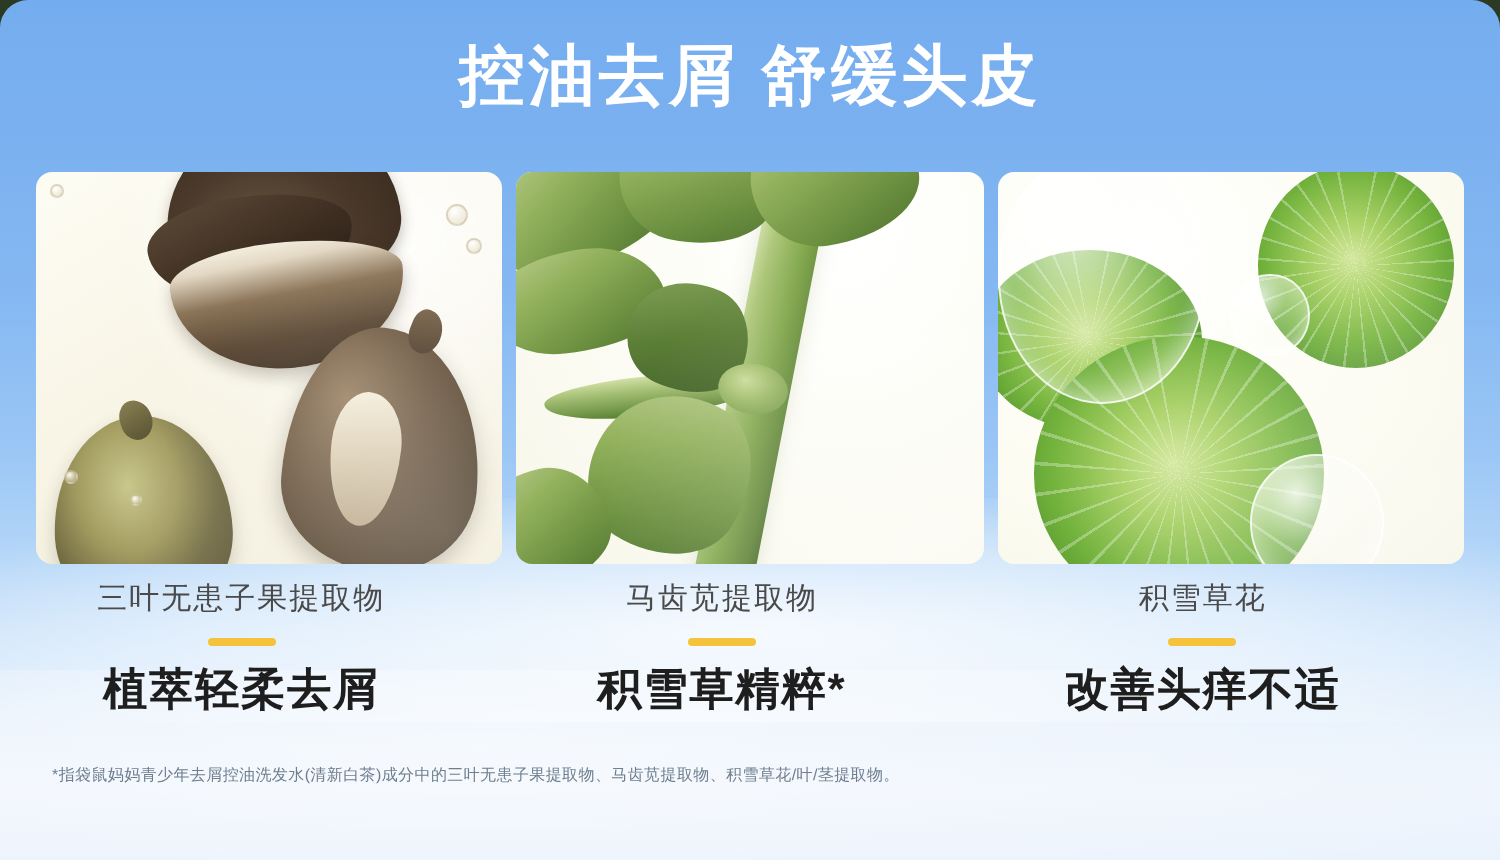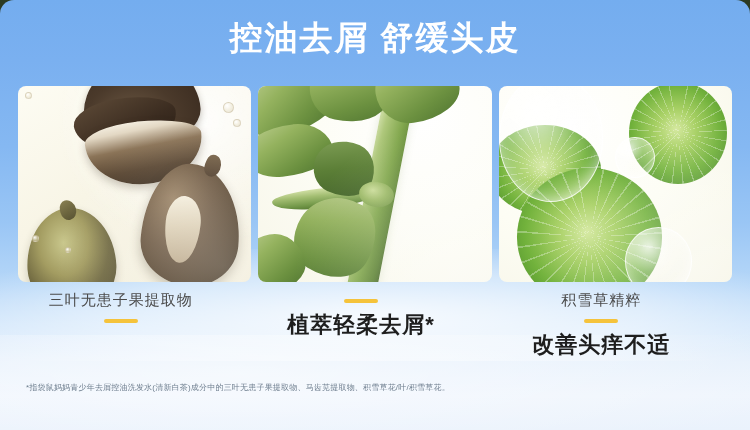--- a/index.html
+++ b/index.html
@@ -352,30 +352,32 @@
       <div class="photo-glow"></div>
     </div>
 
   </div>
 
   <div id="caption-row">
 
     <div class="caption-col">
       <div class="ingredient">三叶无患子果提取物</div>
       <div class="divider"></div>
+      <div class="benefit">植萃轻柔去屑</div>
     </div>
 
     <div class="caption-col">
+      <div class="ingredient">马齿苋提取物</div>
       <div class="divider"></div>
-      <div class="benefit">植萃轻柔去屑*</div>
+      <div class="benefit">积雪草精粹*</div>
     </div>
 
     <div class="caption-col">
-      <div class="ingredient">积雪草精粹</div>
+      <div class="ingredient">积雪草花</div>
       <div class="divider"></div>
       <div class="benefit">改善头痒不适</div>
     </div>
 
   </div>
 
-  <div id="footnote">*指袋鼠妈妈青少年去屑控油洗发水(清新白茶)成分中的三叶无患子果提取物、马齿苋提取物、积雪草花/叶/积雪草花。</div>
+  <div id="footnote">*指袋鼠妈妈青少年去屑控油洗发水(清新白茶)成分中的三叶无患子果提取物、马齿苋提取物、积雪草花/叶/茎提取物。</div>
 
 </div>
 
 </body></html>

